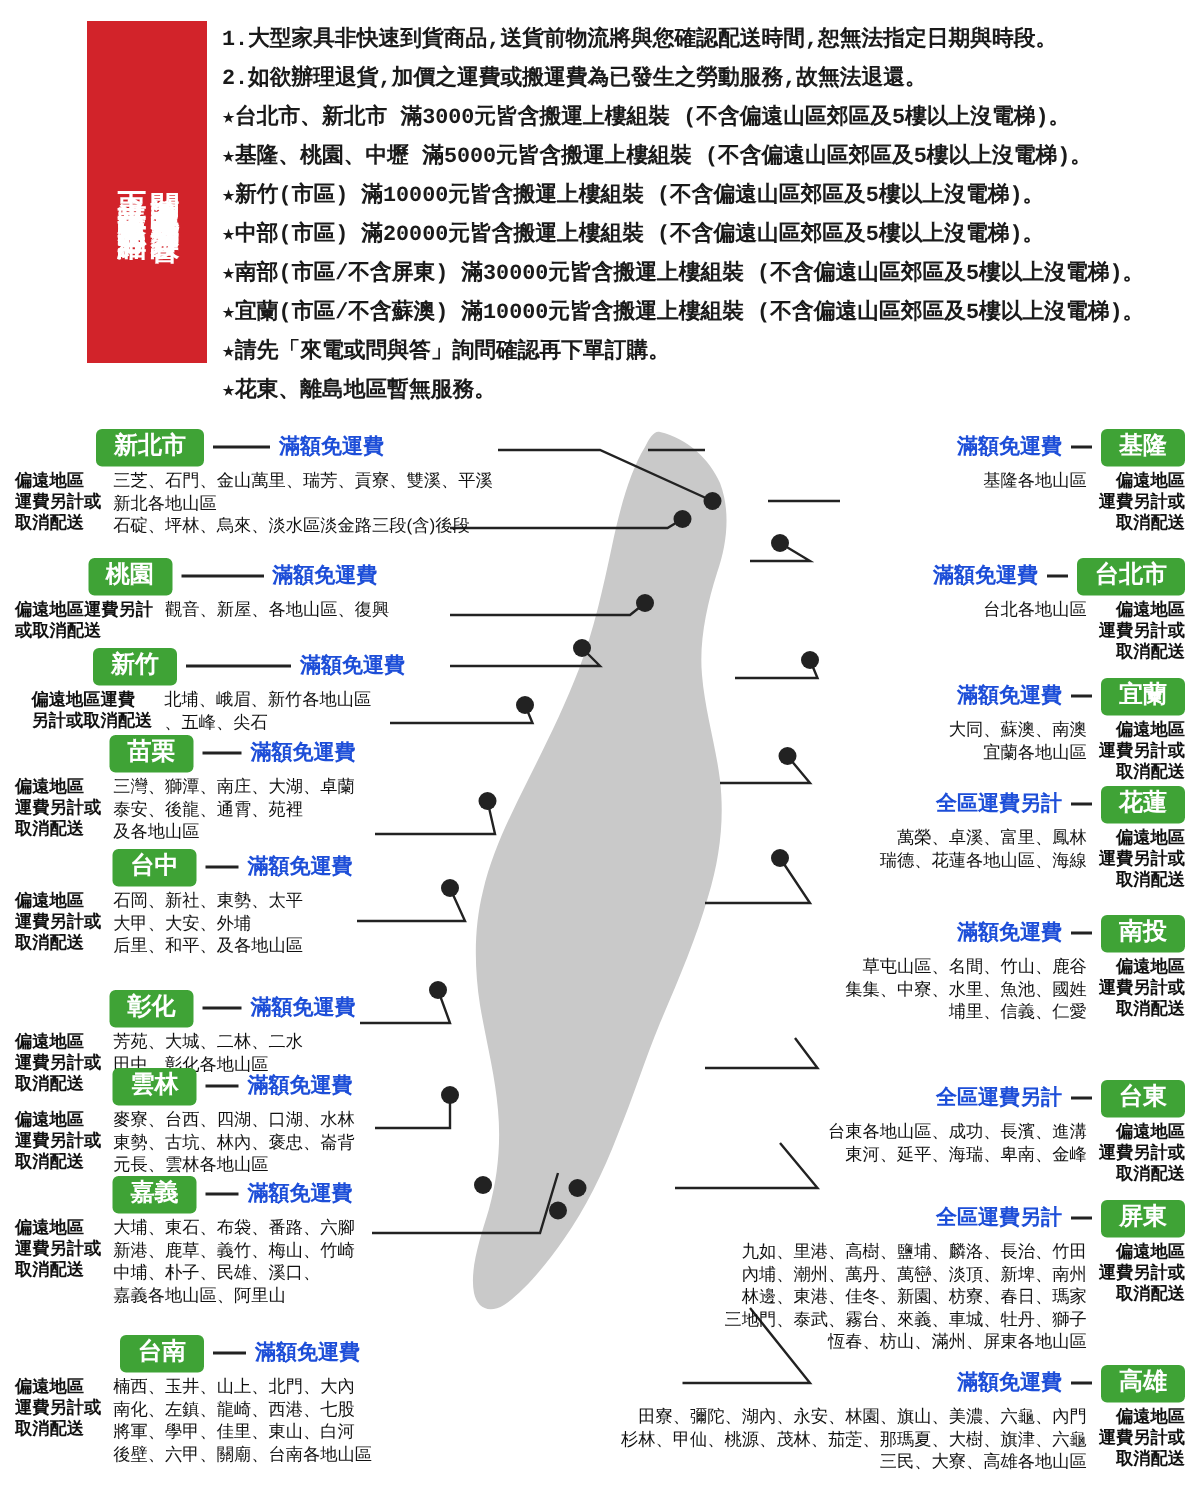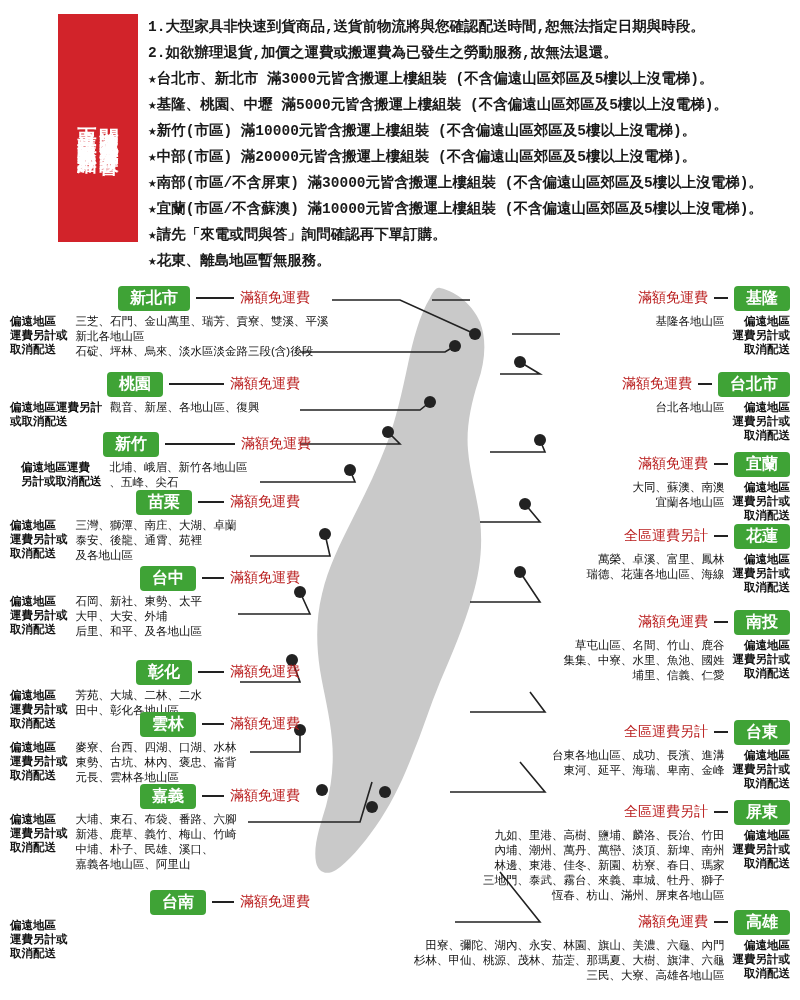--- a/index.html
+++ b/index.html
@@ -43,33 +43,33 @@
   .tag {
     display:inline-block; background:#3fa336; color:#fff; font-weight:bold;
     font-size: 16px; padding: 3px 12px 4px 12px; border-radius: 4px;
     line-height: 1.1;
   }
   .headline {
     display:flex; align-items:center; gap:6px; white-space: nowrap;
   }
   .rule { height:2px; background:#222; flex: 0 0 auto; }
   .fee {
-    font-size: 14px; font-weight: normal; color:#b91c1c; white-space: nowrap;
+    font-size: 14px; font-weight: bold; color:#1d4ed8; white-space: nowrap;
   }
   .body { display:flex; gap: 8px; margin-top: 3px; }
   .remote {
     font-size: 11.5px; line-height: 14px; color:#111; white-space: nowrap;
     font-weight: bold; flex: 0 0 auto;
   }
   .areas {
     font-size: 11.5px; line-height: 15px; color:#111; white-space: nowrap;
   }
   .areas div { white-space: nowrap; }
 
-  .region.left .headline { justify-content: flex-end; }
+  .region.left .headline { justify-content: center; }
   .region.right { text-align: right; }
   .region.right .headline { justify-content: flex-end; }
   .region.right .body { }
   .region.right .areas { text-align: right; }
   .region.right .remote { text-align: right; }
 
   
   #leaders { position:absolute; left:0; top:0; width:800px; height:738px; pointer-events:none; }
 </style>
 </head>
@@ -293,20 +293,26 @@
   <div class="region left" style="left:10px; top:628px; width:300px;">
     <div class="headline">
       <span class="tag">台南</span>
       <span class="rule" style="width:22px"></span>
       <span class="fee">滿額免運費</span>
     </div>
     <div class="body">
       <div class="remote" style="white-space:pre-line">偏遠地區
 運費另計或
 取消配送</div>
+      <div class="areas">
+        <div>楠西、玉井、山上、北門、大內</div>
+        <div>南化、左鎮、龍崎、西港、七股</div>
+        <div>將軍、學甲、佳里、東山、白河</div>
+        <div>後壁、六甲、關廟、台南各地山區</div>
+      </div>
     </div>
   </div>
 
   <div class="region right" style="right:10px; top:24px; width:260px;">
     <div class="headline">
       <span class="fee">滿額免運費</span>
       <span class="rule" style="width:14px"></span>
       <span class="tag">基隆</span>
     </div>
     <div class="body">

